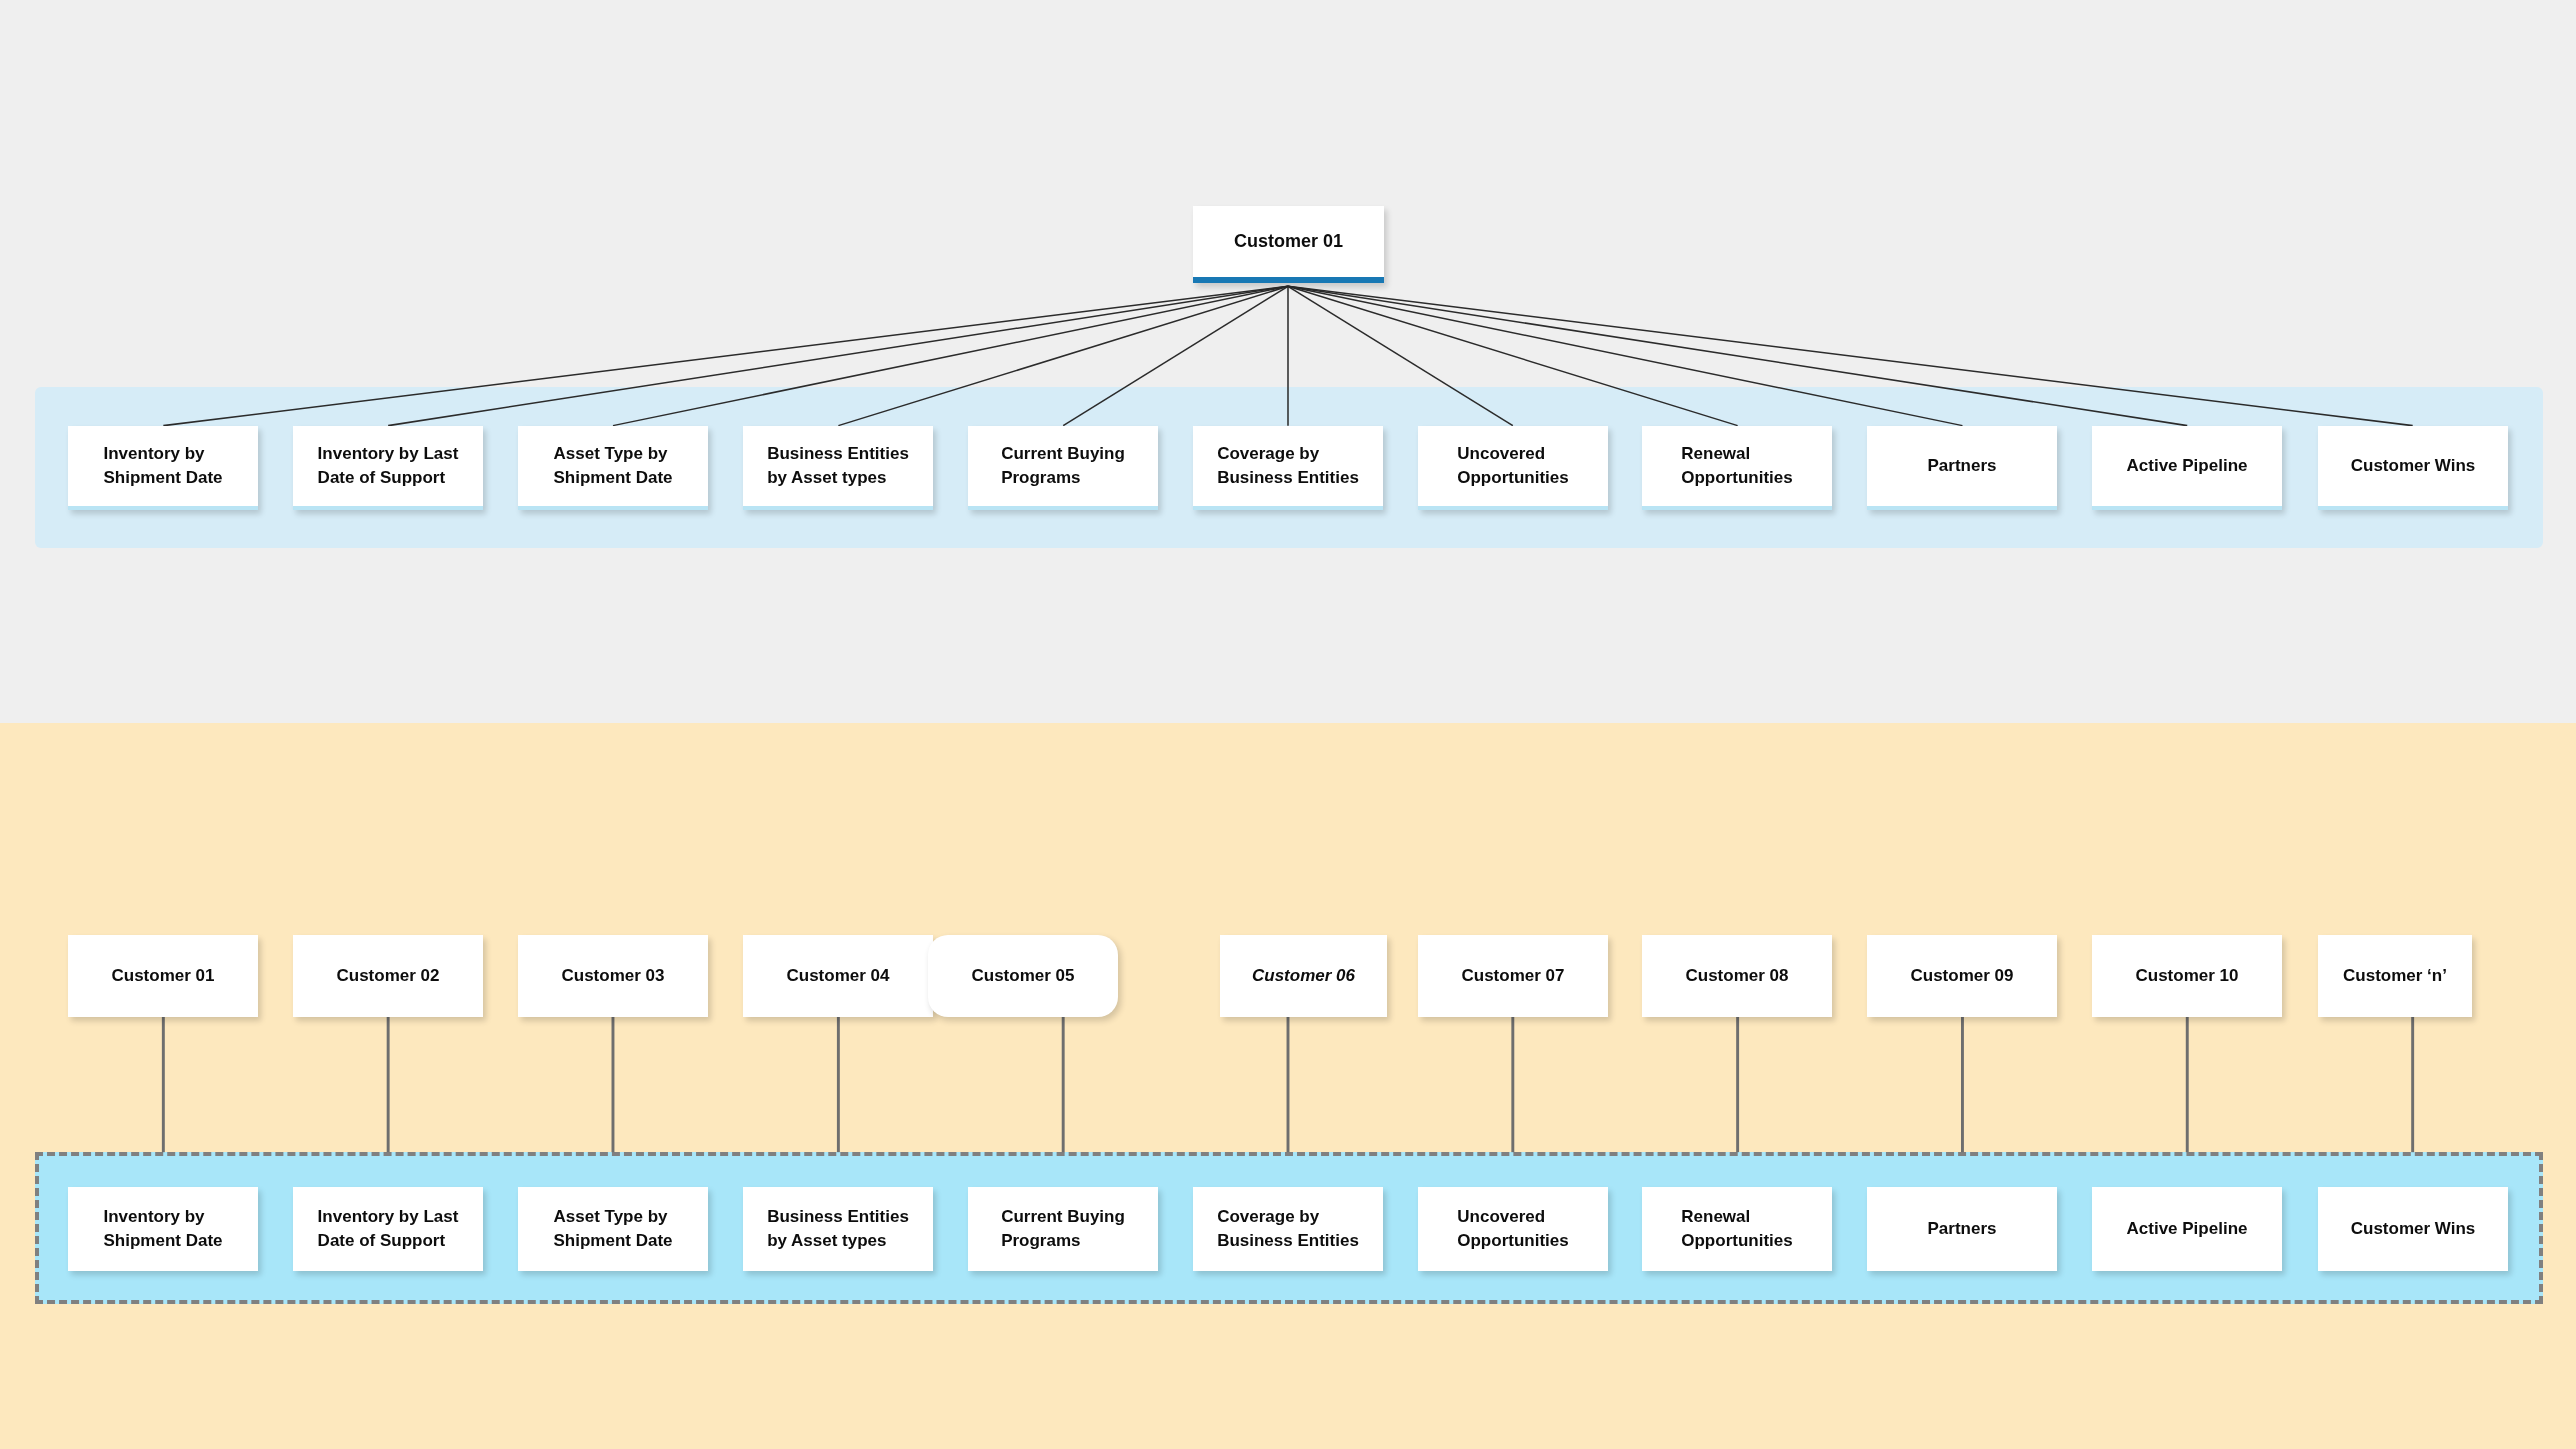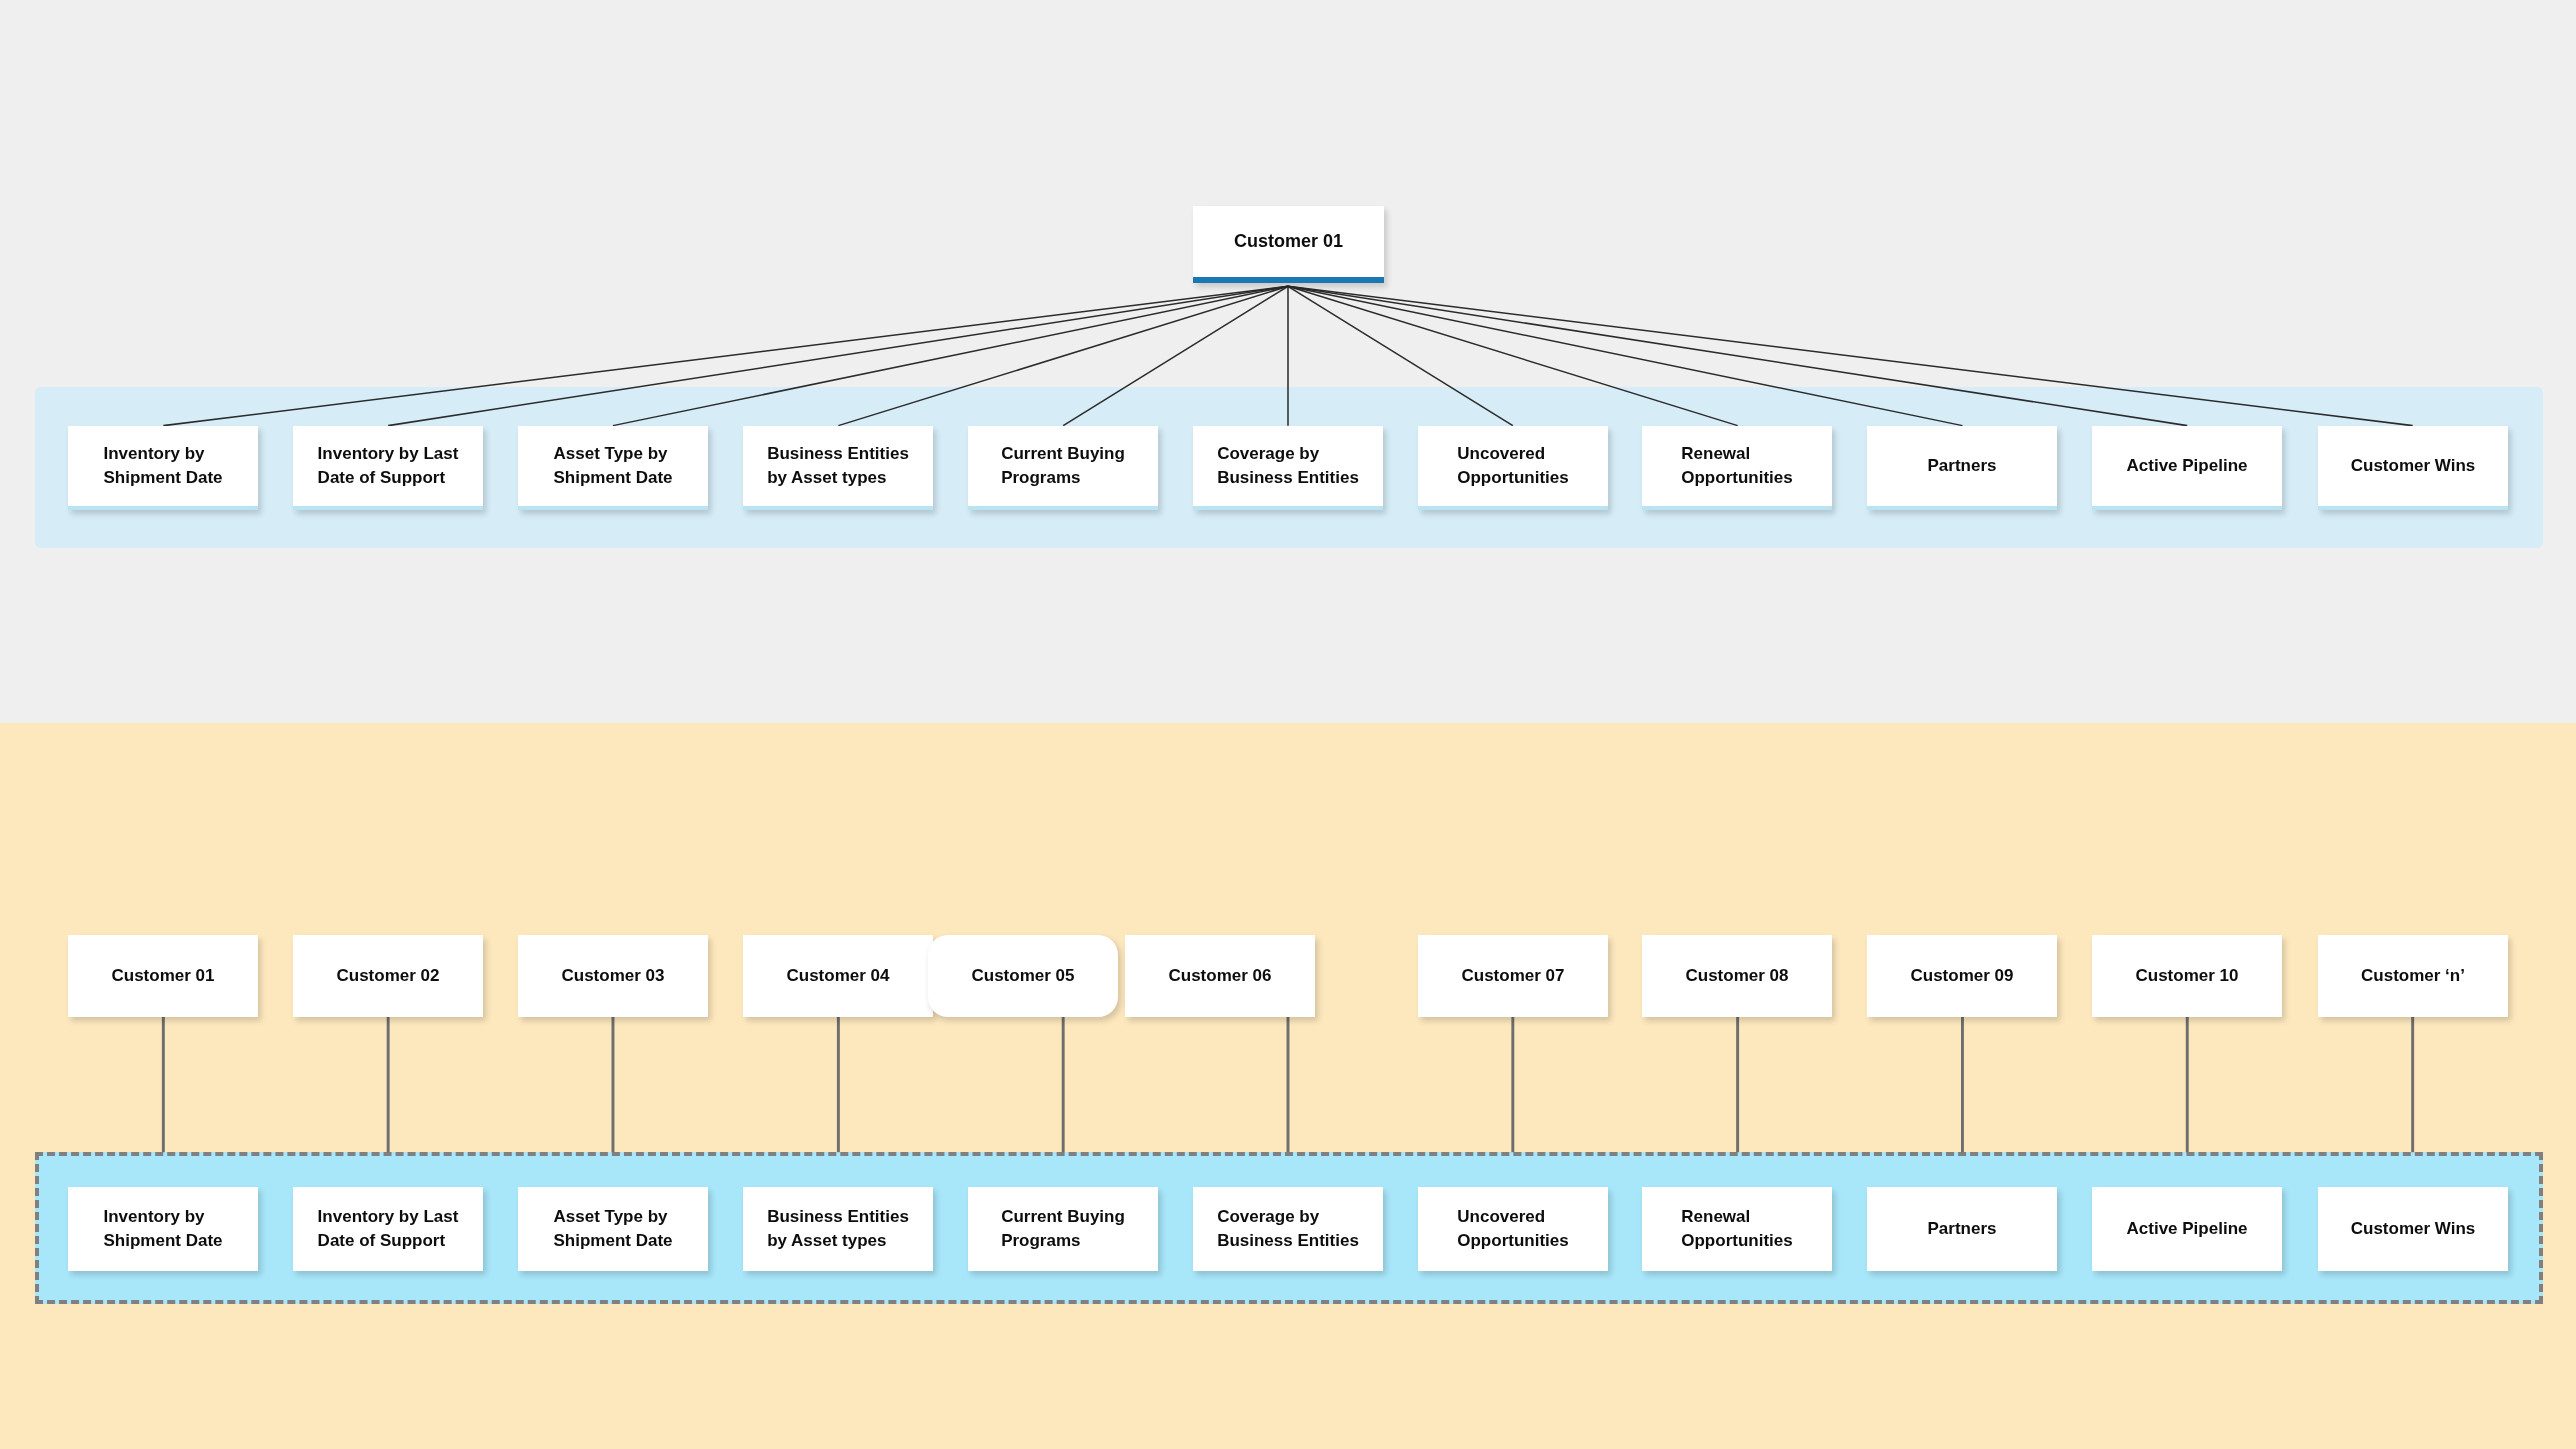--- a/index.html
+++ b/index.html
@@ -125,26 +125,26 @@
       <div class="card leaf-top" style="left: 1418px; width: 190px;">Uncovered<br>Opportunities</div>
       <div class="card leaf-top" style="left: 1642px; width: 190px;">Renewal<br>Opportunities</div>
       <div class="card leaf-top" style="left: 1867px; width: 190px;">Partners</div>
       <div class="card leaf-top" style="left: 2092px; width: 190px;">Active Pipeline</div>
       <div class="card leaf-top" style="left: 2318px; width: 190px;">Customer Wins</div>
       <div class="card cust-card" style="left: 68px; width: 190px;">Customer 01</div>
       <div class="card cust-card" style="left: 293px; width: 190px;">Customer 02</div>
       <div class="card cust-card" style="left: 518px; width: 190px;">Customer 03</div>
       <div class="card cust-card" style="left: 743px; width: 190px;">Customer 04</div>
       <div class="card cust-card" style="left: 928px; width: 190px; border-radius: 20px;">Customer 05</div>
-      <div class="card cust-card" style="left: 1125px; width: 190px;">Customer 06</div>
+      <div class="card cust-card" style="left: 1220px; width: 167px; font-style: italic;">Customer 06</div>
       <div class="card cust-card" style="left: 1418px; width: 190px;">Customer 07</div>
       <div class="card cust-card" style="left: 1642px; width: 190px;">Customer 08</div>
       <div class="card cust-card" style="left: 1867px; width: 190px;">Customer 09</div>
       <div class="card cust-card" style="left: 2092px; width: 190px;">Customer 10</div>
-      <div class="card cust-card" style="left: 2318px; width: 190px;">Customer ‘n’</div>
+      <div class="card cust-card" style="left: 2318px; width: 154px;">Customer ‘n’</div>
       <div class="card leaf-bot" style="left: 68px; width: 190px;">Inventory by<br>Shipment Date</div>
       <div class="card leaf-bot" style="left: 293px; width: 190px;">Inventory by Last<br>Date of Support</div>
       <div class="card leaf-bot" style="left: 518px; width: 190px;">Asset Type by<br>Shipment Date</div>
       <div class="card leaf-bot" style="left: 743px; width: 190px;">Business Entities<br>by Asset types</div>
       <div class="card leaf-bot" style="left: 968px; width: 190px;">Current Buying<br>Programs</div>
       <div class="card leaf-bot" style="left: 1193px; width: 190px;">Coverage by<br>Business Entities</div>
       <div class="card leaf-bot" style="left: 1418px; width: 190px;">Uncovered<br>Opportunities</div>
       <div class="card leaf-bot" style="left: 1642px; width: 190px;">Renewal<br>Opportunities</div>
       <div class="card leaf-bot" style="left: 1867px; width: 190px;">Partners</div>
       <div class="card leaf-bot" style="left: 2092px; width: 190px;">Active Pipeline</div>

